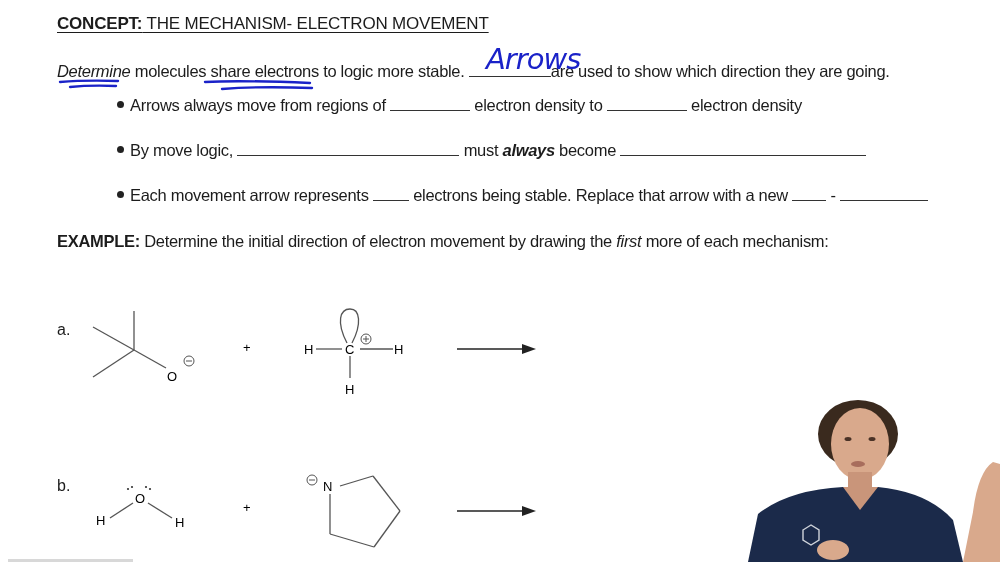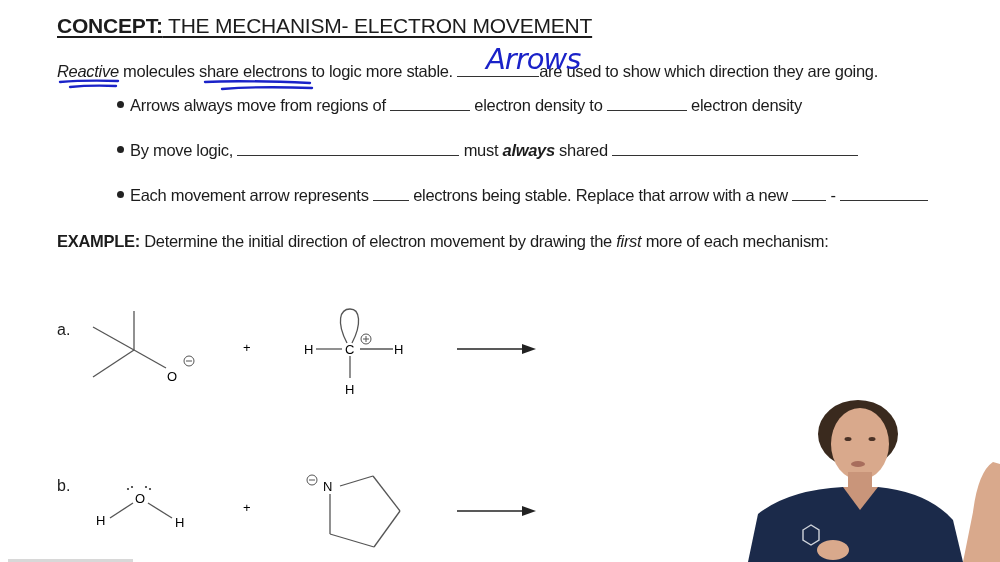--- a/index.html
+++ b/index.html
@@ -4,21 +4,21 @@
   <style>
     html, body { margin: 0; padding: 0; }
     body {
       width: 1000px; height: 562px; position: relative; overflow: hidden;
       background: #ffffff;
       font-family: "Liberation Sans", sans-serif;
       color: #1c1c1c;
     }
     .abs { position: absolute; white-space: nowrap; }
     .title {
-      left: 57px; top: 14px; font-size: 21px; letter-spacing: -0.2px;
+      left: 57px; top: 14px; font-size: 17px; letter-spacing: -0.2px;
       text-decoration: underline; text-underline-offset: 3px;
     }
     .title b { font-weight: bold; }
     .line { font-size: 16.5px; letter-spacing: -0.3px; }
     .blank { display: inline-block; border-bottom: 1.3px solid #333; height: 14px; vertical-align: baseline; }
     .hand {
       font-family: "DejaVu Sans", sans-serif; color: #1a22c8; font-size: 29px;
       font-style: italic; letter-spacing: -1px;
     }
     .bullet { display: inline-block; width: 7px; height: 7px; border-radius: 50%; background: #222; margin-right: 6px; vertical-align: middle; position: relative; top: -2px; }
@@ -29,30 +29,30 @@
     .bottom-bar { position: absolute; left: 8px; top: 559px; width: 125px; height: 3px; background: #d8d8d8; }
   </style>
 </head>
 <body>
 
 <div class="abs title">
   <b>CONCEPT:</b><span> THE MECHANISM- ELECTRON MOVEMENT</span>
 </div>
 
 <div class="abs line" style="left:57px; top:62px;">
-  <i>Reactive</i><span> molecules </span><span>share electrons</span><span> to logic more stable. </span><span class="blank" style="width:82px;"></span><span>are used to show which direction they are going.</span>
+  <i>Determine</i><span> molecules </span><span>share electrons</span><span> to logic more stable. </span><span class="blank" style="width:82px;"></span><span>are used to show which direction they are going.</span>
 </div>
 <div class="abs hand" style="left:486px; top:42px;">Arrows</div>
 
 <div class="abs line" style="left:117px; top:96px;">
   <span class="bullet"></span><span>Arrows always move from regions of </span><span class="blank" style="width:80px;"></span><span> electron density to </span><span class="blank" style="width:80px;"></span><span> electron density</span>
 </div>
 
 <div class="abs line" style="left:117px; top:141px;">
-  <span class="bullet"></span><span>By move logic, </span><span class="blank" style="width:222px;"></span><span> must </span><b><i>always</i></b><span> shared </span><span class="blank" style="width:246px;"></span>
+  <span class="bullet"></span><span>By move logic, </span><span class="blank" style="width:222px;"></span><span> must </span><b><i>always</i></b><span> become </span><span class="blank" style="width:246px;"></span>
 </div>
 
 <div class="abs line" style="left:117px; top:186px;">
   <span class="bullet"></span><span>Each movement arrow represents </span><span class="blank" style="width:36px;"></span><span> electrons being stable. Replace that arrow with a new </span><span class="blank" style="width:34px;"></span><span> - </span><span class="blank" style="width:88px;"></span>
 </div>
 
 <div class="abs line" style="left:57px; top:232px;">
   <b>EXAMPLE:</b><span> Determine the initial direction of electron movement by drawing the </span><i>first</i><span> more of each mechanism:</span>
 </div>
 

